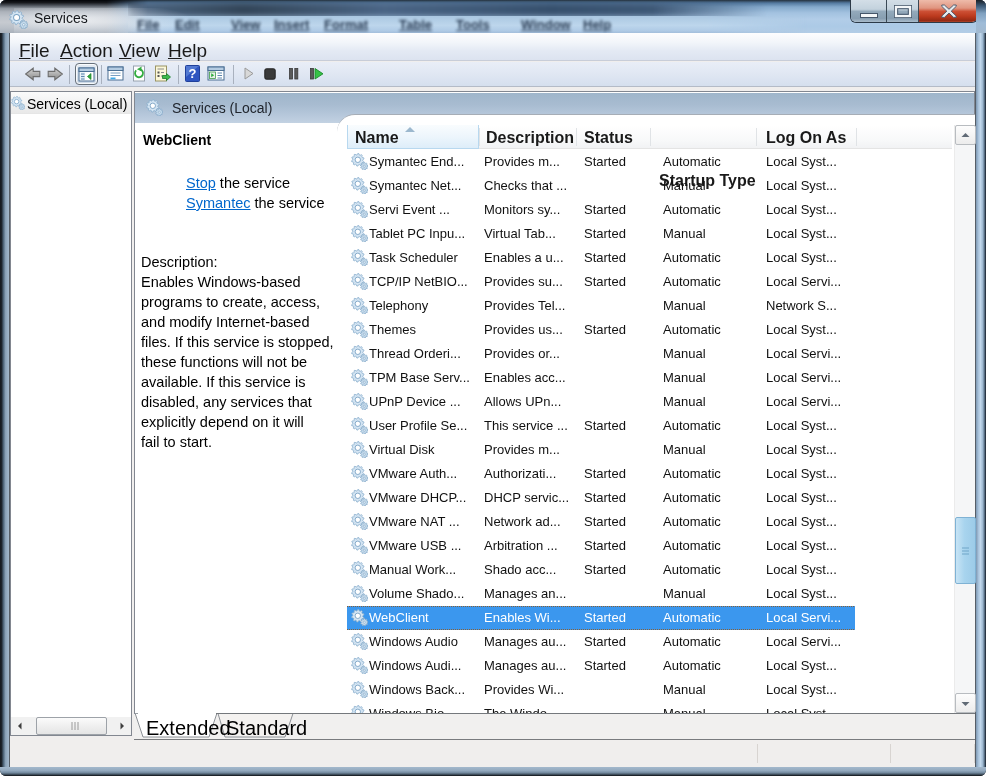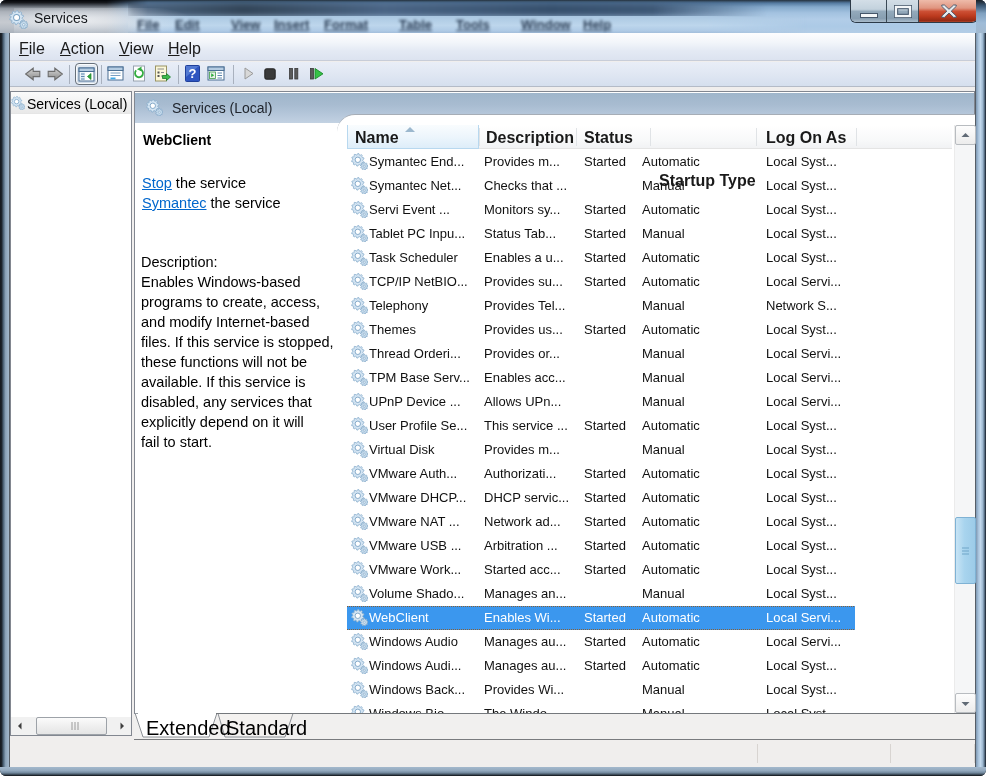--- a/index.html
+++ b/index.html
@@ -49,21 +49,21 @@
     background:linear-gradient(#d3dee7 0%, #c3d2dd 40%, #93a9bb 50%, #879eb1 80%, #a9bbca 95%, #c0cedb 100%); }
   #cap-close { left:68px; width:60px;
     background:linear-gradient(#eebbaa 0%, #e09580 35%, #cc4f34 50%, #bc3a1e 70%, #952a14 90%, #c05e42 100%); }
   .capdiv { position:absolute; top:0; width:1px; height:23px; background:#3a4956; }
 
   
   #client { left:9px; top:33px; width:967px; height:734px; background:#f0eeed; border:1px solid #565e67; border-top:none; }
 
   #menubar { left:10px; top:33px; width:965px; height:28px;
     background:linear-gradient(#fdfdfe 0%, #f2f5fa 35%, #e4eaf4 65%, #dce3f0 100%);
-    border-bottom:1px solid #c8cdd8; font-size:16px; color:#1a1a1a; }
+    border-bottom:1px solid #c8cdd8; font-size:19px; color:#1a1a1a; }
   .mitem { position:absolute; top:7px; }
   .mitem u { text-decoration:underline; }
 
   #toolbar { left:10px; top:62px; width:965px; height:25px;
     background:linear-gradient(#e9eef7 0%, #e0e7f3 50%, #d5dfee 100%);
     border-bottom:1px solid #b4bbc7; }
   .tsep { position:absolute; width:1px; height:19px; background:#a9b1be; top:3px; }
   #toolgap { left:10px; top:88px; width:965px; height:3px; background:#f0eeed; }
 
   
@@ -78,21 +78,21 @@
     background:linear-gradient(#9fb6cb 0%, #a8bcd1 40%, #b9cadd 80%, #c3d2e2 100%); }
   #banner-text { left:172px; top:100px; font-size:14px; color:#21262e; }
 
   #listpanel { left:337px; top:114px; width:638px; height:600px; background:#fff;
     border-top-left-radius:18px; border-top:1px solid #a6adb6; }
 
   
   #svcname { left:143px; top:132px; font-size:14px; font-weight:bold; color:#000; }
   #stopline { left:142px; top:175px; font-size:14.5px; color:#000; }
   #restartline { left:142px; top:195px; font-size:14.5px; color:#000; }
-  a.lnk { color:#0066cc; text-decoration:underline; }
+  a.lnk { color:#0066cc; text-decoration:underline;margin-left:44px; }
   #desc { left:141px; top:252px; width:230px; font-size:14.5px; line-height:20px; color:#000; white-space:nowrap; }
 
   
   #header { left:347px; top:125px; width:605px; height:24px; background:linear-gradient(#ffffff,#f7f8f9 70%,#f1f2f4 100%); border-bottom:1px solid #e4e4e4; }
   .hcol { position:absolute; top:4px; font-size:16px; color:#1a1a1a; white-space:nowrap;font-weight:bold; }
   .hsep { position:absolute; top:3px; width:1px; height:18px; background:#e0e3e6; }
   #namecell { position:absolute; left:0; top:0; width:132px; height:24px;
     background:linear-gradient(#f9fcfe 0%, #ecf5fc 55%, #ddedf9 100%);
     border:1px solid #b8d8ef; border-top:none; }
   #sortarrow { position:absolute; left:57px; top:2px; width:0; height:0;
@@ -100,21 +100,21 @@
 
   #rows { left:347px; top:0px; width:606px; height:714px; font-size:13px; color:#111; }
   .row { position:absolute; left:0; width:606px; height:24px; }
   .selbg { position:absolute; left:0; top:0; width:508px; height:24px; background:#3b97ee; }
   .selbg::before { content:""; position:absolute; left:0; top:0; width:508px; height:1px;
     background:repeating-linear-gradient(90deg, rgba(150,85,20,0.85) 0 1px, rgba(60,130,220,0) 1px 2px); }
   .selbg::after { content:""; position:absolute; left:0; bottom:0; width:508px; height:1px;
     background:repeating-linear-gradient(90deg, rgba(150,85,20,0.85) 0 1px, rgba(60,130,220,0) 1px 2px); }
   .rowsel { color:#fff; }
   .c { position:absolute; top:4px; white-space:nowrap; }
-  .c0 { left:22px; } .c1 { left:137px; } .c2 { left:237px; } .c3 { left:295px; } .c4 { left:419px; }
+  .c0 { left:22px; } .c1 { left:137px; } .c2 { left:237px; } .c3 { left:316px; } .c4 { left:419px; }
 
   
   #vscroll { left:954px; top:125px; width:21px; height:588px; background:#f5f6f7; border-left:1px solid #ebebeb; }
   .sbtn { position:absolute; left:0; width:21px; height:20px; background:linear-gradient(#fdfdfd,#ececec); border:1px solid #b8bcc0; border-radius:2px; }
   #vthumb { position:absolute; left:0; top:392px; width:21px; height:67px;
     background:linear-gradient(90deg,#c8e4f5,#a8d4ee 45%,#9ccbe8); border:1px solid #7fb2d4; border-radius:2px; }
 
   #tree-hscroll { left:11px; top:717px; width:120px; height:18px; background:#f1f1f1; }
   .hbtn { position:absolute; top:0; width:18px; height:18px; background:#f1f1f1; }
   #hthumb { position:absolute; left:25px; top:0; width:71px; height:18px;
@@ -338,21 +338,21 @@
         <span class="c c1">Monitors sy...</span>
         <span class="c c2">Started</span>
         <span class="c c3">Automatic</span>
         <span class="c c4">Local Syst...</span>
       </div>
 <div class="row" style="top:222px;">
         <svg class="abs" style="left:4px;top:3px;" width="17" height="17" viewBox="0 0 17 17">
           <use href="#gearicon"></use>
         </svg>
         <span class="c c0">Tablet PC Inpu...</span>
-        <span class="c c1">Status Tab...</span>
+        <span class="c c1">Virtual Tab...</span>
         <span class="c c2">Started</span>
         <span class="c c3">Manual</span>
         <span class="c c4">Local Syst...</span>
       </div>
 <div class="row" style="top:246px;">
         <svg class="abs" style="left:4px;top:3px;" width="17" height="17" viewBox="0 0 17 17">
           <use href="#gearicon"></use>
         </svg>
         <span class="c c0">Task Scheduler</span>
         <span class="c c1">Enables a u...</span>
@@ -477,22 +477,22 @@
         <span class="c c0">VMware USB ...</span>
         <span class="c c1">Arbitration ...</span>
         <span class="c c2">Started</span>
         <span class="c c3">Automatic</span>
         <span class="c c4">Local Syst...</span>
       </div>
 <div class="row" style="top:558px;">
         <svg class="abs" style="left:4px;top:3px;" width="17" height="17" viewBox="0 0 17 17">
           <use href="#gearicon"></use>
         </svg>
-        <span class="c c0">VMware Work...</span>
-        <span class="c c1">Started acc...</span>
+        <span class="c c0">Manual Work...</span>
+        <span class="c c1">Shado acc...</span>
         <span class="c c2">Started</span>
         <span class="c c3">Automatic</span>
         <span class="c c4">Local Syst...</span>
       </div>
 <div class="row" style="top:582px;">
         <svg class="abs" style="left:4px;top:3px;" width="17" height="17" viewBox="0 0 17 17">
           <use href="#gearicon"></use>
         </svg>
         <span class="c c0">Volume Shado...</span>
         <span class="c c1">Manages an...</span>

